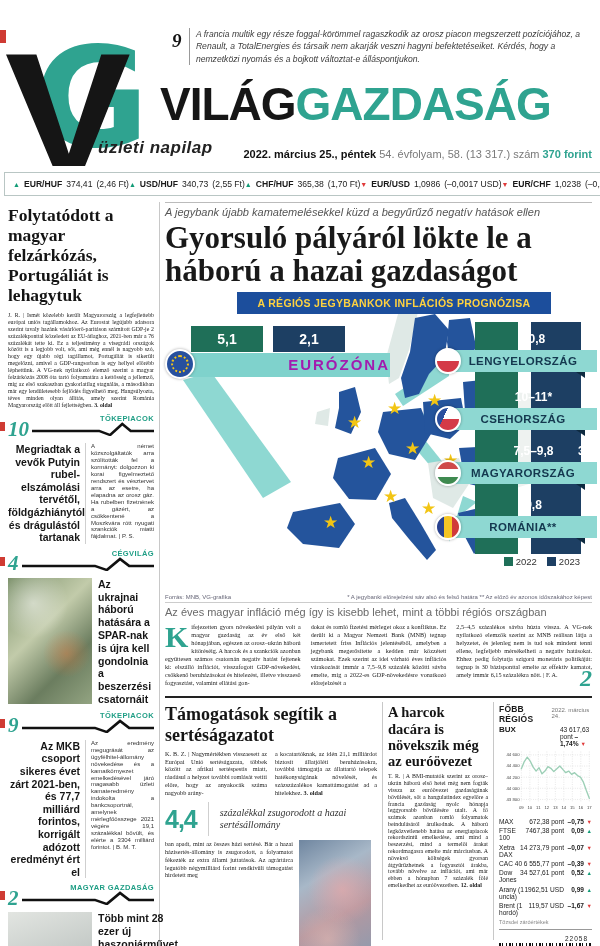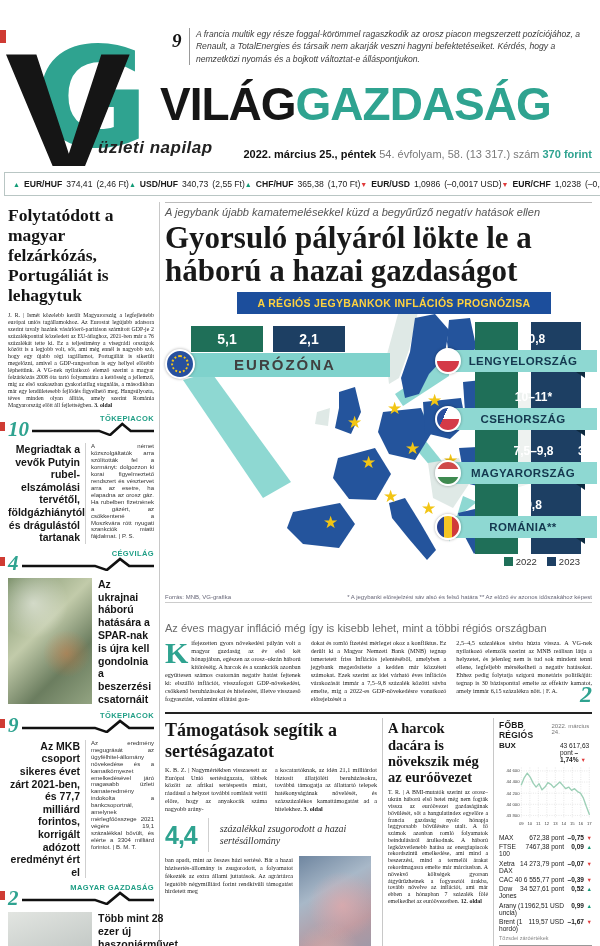--- a/index.html
+++ b/index.html
@@ -68,21 +68,21 @@
 
   
   .ig{position:relative;height:308px;font-family:"Liberation Sans",sans-serif;}
   .ig-svg{position:absolute;left:0;top:8px;width:432px;height:300px;}
   .ig-banner{position:absolute;left:72px;top:0;width:314px;height:22px;background:#1c4e9c;color:#ffd23f;font-weight:700;font-size:10.5px;letter-spacing:.3px;text-align:center;line-height:22px;}
   .box{position:absolute;height:26px;color:#fff;font-weight:700;font-size:14px;text-align:center;line-height:26px;}
   .box.g{background:#1f6f58;}
   .box.n{background:#1d3f63;}
   .ez-g{left:26px;top:34px;width:72px;}
   .ez-n{left:108px;top:34px;width:72px;}
-  .ez-ribbon{position:absolute;left:15px;top:61px;width:210px;height:24px;background:#7fd2cc;color:#404040;font-weight:700;font-size:15px;letter-spacing:2px;text-align:center;line-height:24px;}
+  .ez-ribbon{position:absolute;left:15px;top:61px;width:210px;height:24px;background:#7fd2cc;color:#a21caf;font-weight:700;font-size:15px;letter-spacing:2px;text-align:right;line-height:24px;}
   .flag{position:absolute;width:26px;height:26px;border-radius:50%;border:2px solid #fff;box-shadow:0 0 3px rgba(0,0,0,.35);box-sizing:border-box;}
   .flag.eu{left:0;top:57px;width:30px;height:30px;background:#27509e;}
   .flag.eu .ring{position:absolute;inset:4px;border:2px dotted #f5c518;border-radius:50%;}
   .igcol{position:absolute;top:30px;height:232px;}
   .igcol.g{left:310px;width:43px;background:#1f6f58;}
   .igcol.n{left:366px;width:50px;background:#1d3f63;}
   .val{position:absolute;color:#fff;font-weight:700;font-size:12px;text-align:center;white-space:nowrap;margin-left:37px;}
   .val.g{left:308px;width:47px;}
   .val.n{left:366px;width:50px;}
   .rib{position:absolute;left:284px;width:148px;height:22px;background:#8ed8d2;color:#14384f;font-weight:700;font-size:11.5px;letter-spacing:.4px;text-align:center;line-height:22px;}
@@ -93,21 +93,21 @@
   .flag.hu{background:linear-gradient(180deg,#cf4a4a 33%,#fff 33% 66%,#3f8a50 66%);}
   .flag.ro{background:linear-gradient(90deg,#28428f 33%,#f5c525 33% 66%,#d03a3a 66%);}
   .ig-legend{position:absolute;top:264px;right:12px;display:flex;gap:10px;font-size:9.5px;color:#333;align-items:center;}
   .lg-sq{display:inline-block;width:9px;height:9px;margin-right:3px;vertical-align:-1px;}
   .lg-sq.g{background:#1f6f58;}
   .lg-sq.n{background:#1d3f63;}
   .ig-source{position:absolute;left:0;bottom:0;font-size:6px;color:#667;}
   .ig-foot{position:absolute;right:0;bottom:0;font-size:6px;color:#667;text-align:right;}
 
   
-  .subhead{border-top:1px solid #ccc;margin-top:2px;padding-top:19px;font-size:11px;color:#6a6a6a;}
+  .subhead{border-top:1px solid #ccc;margin-top:2px;padding-top:3px;font-size:11px;color:#6a6a6a;}
   .article3{position:relative;display:flex;gap:10px;margin-top:5px;font-family:"Liberation Serif",serif;font-size:6.2px;line-height:1.28;text-align:justify;color:#222;}
   .acol{flex:1;min-width:0;}
   .dropcap{float:left;font-family:"Liberation Serif",serif;font-weight:700;font-size:30px;line-height:.78;color:#2fa390;padding:2px 3px 0 0;}
   .pgnum{position:absolute;right:0;bottom:-4px;font-family:"Liberation Serif",serif;font-style:italic;font-weight:700;font-size:24px;color:#2fa390;line-height:1;}
   .thickrule{border-top:2px solid #222;margin-top:10px;}
 
   
   .bottom{display:flex;margin-top:4px;height:238px;}
   .bvrule{width:1px;background:#c8c8c8;margin:0 5px;flex:none;}
   .colA{width:212px;flex:none;}

